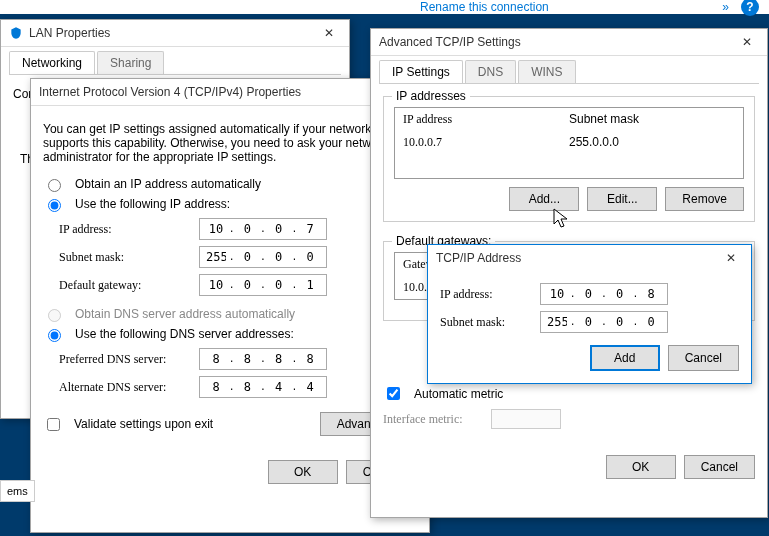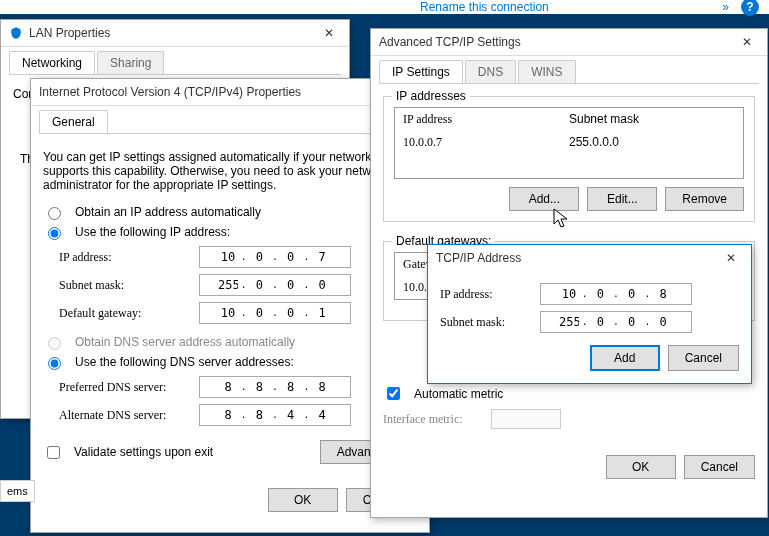--- a/index.html
+++ b/index.html
@@ -11,21 +11,21 @@
 .tabbar { display: flex; border-bottom: 1px solid #ccc; margin: 4px 8px 0; }
 .tab { padding: 4px 12px; border: 1px solid #ccc; border-bottom: none; margin-right: 2px; background: #fff; border-radius: 2px 2px 0 0; cursor: pointer; }
 .tab.inactive { background: #f0f0f0; color: #666; }
 .content { padding: 12px; }
 .groupbox { border: 1px solid #ccc; padding: 10px; margin-bottom: 19px; position: relative; }
 .groupbox .legend { position: absolute; top: -8px; left: 8px; background: #fff; padding: 0 4px; }
 .radio-row, .check-row { display: flex; align-items: center; margin: 4px 0; gap: 8px; }
 .radio-row input, .check-row input { margin-right: 6px; }
 .field-row { display: flex; align-items: center; margin: 6px 0 6px 16px; }
 .field-row .label { width: 140px; font-family: Liberation Serif, serif; }
-.ip-inputs { display: flex; border: 1px solid #aaa; padding: 2px 16px; background: #fff; font-family: monospace; }
+.ip-inputs { display: flex; border: 1px solid #aaa; padding: 2px 4px; background: #fff; font-family: monospace; }
 .ip-inputs .oct { width: 24px; text-align: center; border: none; outline: none; font-family: monospace; font-size: 12px; }
 .ip-inputs .dot { padding: 0 2px; }
 .btn { padding: 4px 16px; border: 1px solid #999; background: #e1e1e1; cursor: pointer; min-width: 70px; }
 .btn.primary { border: 2px solid #0078d7; }
 .btn-row { display: flex; justify-content: flex-end; gap: 8px; padding: 8px 12px; }
 .table { border: 1px solid #999; display: flex; flex-direction: column; }
 .table-header { display: flex; padding: 4px 8px; }
 .table-row { display: flex; padding: 4px 8px; }
 .col1 { flex: 1; font-family: Liberation Serif, serif; }
 .col2 { flex: 1; }
@@ -61,23 +61,20 @@
     <div>Connect using:</div>
   </div>
 </div>
 
 <div style="position:absolute; left:18px; top:150px; background:#fff; padding:2px;">Th</div>
 
 <div class="window" style="left:30px; top:78px; width:400px; height:455px;">
   <div class="titlebar">
     <span class="title">Internet Protocol Version 4 (TCP/IPv4) Properties</span>
   </div>
-  <div class="tabbar">
-    <div class="tab">General</div>
-  </div>
   <div class="content">
     <p style="margin:4px 0 12px;">You can get IP settings assigned automatically if your network supports this capability. Otherwise, you need to ask your network administrator for the appropriate IP settings.</p>
 
     <div class="radio-row">
       <input type="radio" name="ipmode" style="">
       <span>Obtain an IP address automatically</span>
     </div>
     <div class="radio-row">
       <input type="radio" name="ipmode" checked="" style="">
       <span>Use the following IP address:</span>

